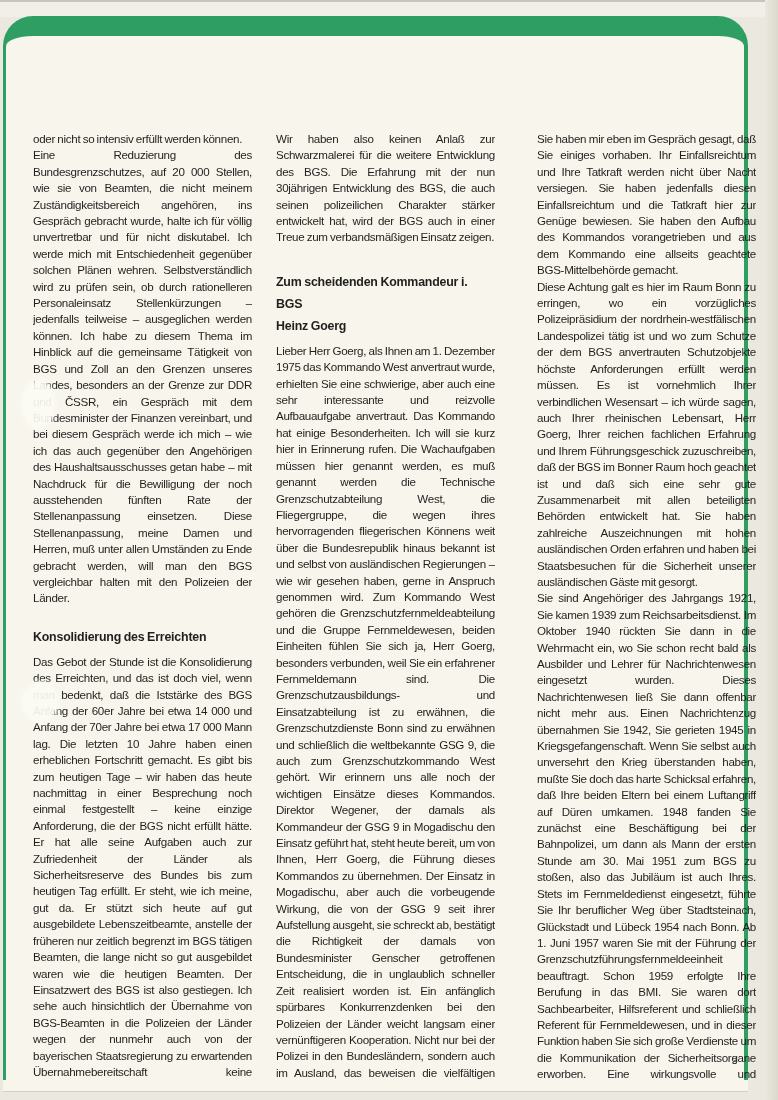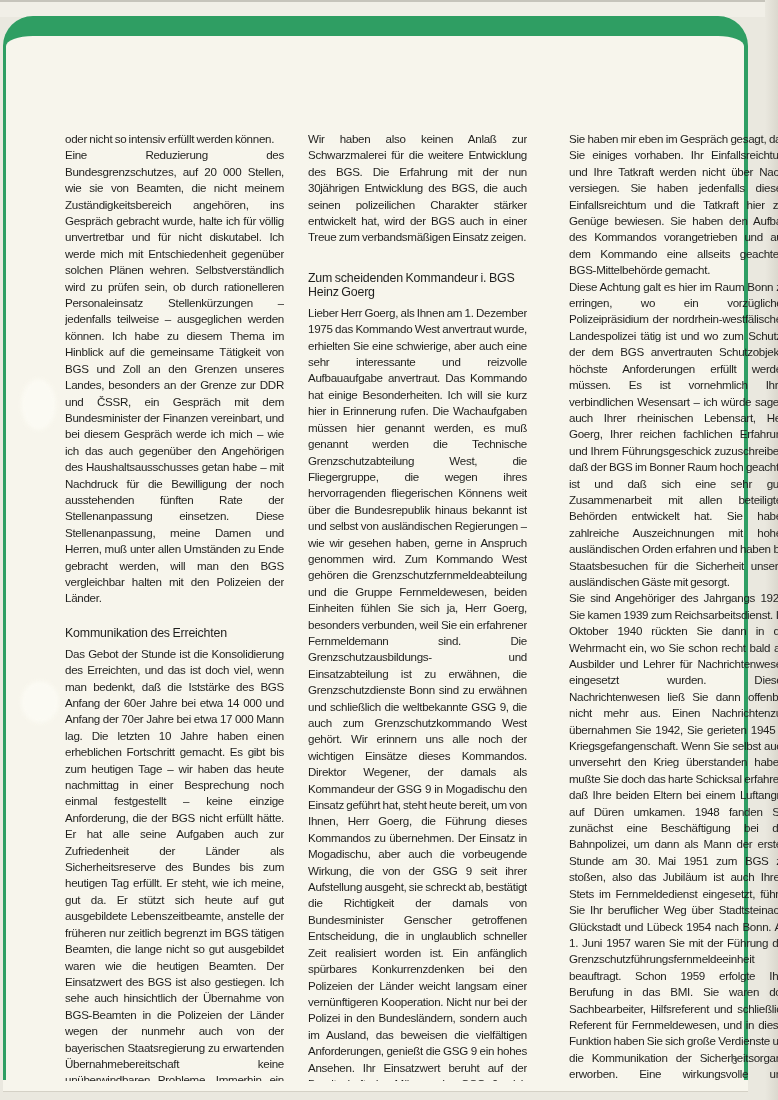--- a/index.html
+++ b/index.html
@@ -31,34 +31,34 @@
     border-right:4px solid var(--frame,#2f9e63);
     border-bottom:0;
     border-radius:30px 30px 0 0;
     background:var(--paper,#f7f5ec);
   }
   .bottom-strip{
     position:absolute;left:3px;top:1080px;width:745px;height:11px;
     background:var(--paper,#f7f5ec);
     border-bottom:1px solid #d4d1c6;
   }
-  .content{position:absolute;inset:0;margin-left:32px;}
+  .content{position:absolute;inset:0;}
   .col{
     position:absolute;top:131px;width:219px;height:950px;overflow:hidden;
     text-align:justify;
     font-size:11.6px;line-height:16.4px;
     letter-spacing:-0.3px;word-spacing:-0.6px;
     color:var(--ink,#1f1f1d);
   }
   #col-0{left:33px;}
   #col-1{left:276px;}
   #col-2{left:537px;}
   .col p{margin:0;}
   .col h2{
-    font-size:12.4px;line-height:14px;font-weight:normal;
+    font-size:12.4px;line-height:22px;font-weight:bold;
     margin:19px 0 6px 0;text-align:left;white-space:pre-line;
     letter-spacing:-0.2px;
   }
   #col-1 h2{margin-top:25px;}
   .blob{
     position:absolute;background:#fcfbf4;border-radius:50%;
     filter:blur(2px);opacity:0.92;
   }
   .blob1{left:21px;top:379px;width:35px;height:51px;}
   .blob2{left:21px;top:681px;width:38px;height:42px;}
@@ -73,21 +73,21 @@
 <div class="page">
   <div class="top-strip"></div>
   <div class="right-edge"></div>
   <div class="frame"></div>
   <div class="bottom-strip"></div>
 
   <div class="content">
     <div class="col" id="col-0">
         <p>oder nicht so intensiv erfüllt werden können.</p>
         <p>Eine Reduzierung des Bundesgrenzschutzes, auf 20 000 Stellen, wie sie von Beamten, die nicht meinem Zuständigkeitsbereich angehören, ins Gespräch gebracht wurde, halte ich für völlig unvertretbar und für nicht diskutabel. Ich werde mich mit Entschiedenheit gegenüber solchen Plänen wehren. Selbstverständlich wird zu prüfen sein, ob durch rationelleren Personaleinsatz Stellenkürzungen – jedenfalls teilweise – ausgeglichen werden können. Ich habe zu diesem Thema im Hinblick auf die gemeinsame Tätigkeit von BGS und Zoll an den Grenzen unseres Landes, besonders an der Grenze zur DDR und ČSSR, ein Gespräch mit dem Bundesminister der Finanzen vereinbart, und bei diesem Gespräch werde ich mich – wie ich das auch gegenüber den Angehörigen des Haushaltsausschusses getan habe – mit Nachdruck für die Bewilligung der noch ausstehenden fünften Rate der Stellenanpassung einsetzen. Diese Stellenanpassung, meine Damen und Herren, muß unter allen Umständen zu Ende gebracht werden, will man den BGS vergleichbar halten mit den Polizeien der Länder.</p>
-        <h2>Kommunikation des Erreichten</h2>
+        <h2>Konsolidierung des Erreichten</h2>
         <p>Das Gebot der Stunde ist die Konsolidierung des Erreichten, und das ist doch viel, wenn man bedenkt, daß die Iststärke des BGS Anfang der 60er Jahre bei etwa 14 000 und Anfang der 70er Jahre bei etwa 17 000 Mann lag. Die letzten 10 Jahre haben einen erheblichen Fortschritt gemacht. Es gibt bis zum heutigen Tage – wir haben das heute nachmittag in einer Besprechung noch einmal festgestellt – keine einzige Anforderung, die der BGS nicht erfüllt hätte. Er hat alle seine Aufgaben auch zur Zufriedenheit der Länder als Sicherheitsreserve des Bundes bis zum heutigen Tag erfüllt. Er steht, wie ich meine, gut da. Er stützt sich heute auf gut ausgebildete Lebenszeitbeamte, anstelle der früheren nur zeitlich begrenzt im BGS tätigen Beamten, die lange nicht so gut ausgebildet waren wie die heutigen Beamten. Der Einsatzwert des BGS ist also gestiegen. Ich sehe auch hinsichtlich der Übernahme von BGS-Beamten in die Polizeien der Länder wegen der nunmehr auch von der bayerischen Staatsregierung zu erwartenden Übernahmebereitschaft keine unüberwindbaren Probleme. Immerhin ein Licht am Horizont, und im übrigen sehe ich voraus, meine Damen und Herren, daß wir uns um die Mitte der 80er Jahre in einen Verteilungskampf um die jüngeren Jahrgänge begeben werden und von daher habe ich keine große Sorge, was die Übernahme von BGS-Beamten durch die Länder angeht.</p>
       </div>
     <div class="col" id="col-1">
         <p>Wir haben also keinen Anlaß zur Schwarzmalerei für die weitere Entwicklung des BGS. Die Erfahrung mit der nun 30jährigen Entwicklung des BGS, die auch seinen polizeilichen Charakter stärker entwickelt hat, wird der BGS auch in einer Treue zum verbandsmäßigen Einsatz zeigen.</p>
         <h2>Zum scheidenden Kommandeur i. BGS
 Heinz Goerg</h2>
         <p>Lieber Herr Goerg, als Ihnen am 1. Dezember 1975 das Kommando West anvertraut wurde, erhielten Sie eine schwierige, aber auch eine sehr interessante und reizvolle Aufbauaufgabe anvertraut. Das Kommando hat einige Besonderheiten. Ich will sie kurz hier in Erinnerung rufen. Die Wachaufgaben müssen hier genannt werden, es muß genannt werden die Technische Grenzschutzabteilung West, die Fliegergruppe, die wegen ihres hervorragenden fliegerischen Könnens weit über die Bundesrepublik hinaus bekannt ist und selbst von ausländischen Regierungen – wie wir gesehen haben, gerne in Anspruch genommen wird. Zum Kommando West gehören die Grenzschutzfernmeldeabteilung und die Gruppe Fernmeldewesen, beiden Einheiten fühlen Sie sich ja, Herr Goerg, besonders verbunden, weil Sie ein erfahrener Fernmeldemann sind. Die Grenzschutzausbildungs- und Einsatzabteilung ist zu erwähnen, die Grenzschutzdienste Bonn sind zu erwähnen und schließlich die weltbekannte GSG 9, die auch zum Grenzschutzkommando West gehört. Wir erinnern uns alle noch der wichtigen Einsätze dieses Kommandos. Direktor Wegener, der damals als Kommandeur der GSG 9 in Mogadischu den Einsatz geführt hat, steht heute bereit, um von Ihnen, Herr Goerg, die Führung dieses Kommandos zu übernehmen. Der Einsatz in Mogadischu, aber auch die vorbeugende Wirkung, die von der GSG 9 seit ihrer Aufstellung ausgeht, sie schreckt ab, bestätigt die Richtigkeit der damals von Bundesminister Genscher getroffenen Entscheidung, die in unglaublich schneller Zeit realisiert worden ist. Ein anfänglich spürbares Konkurrenzdenken bei den Polizeien der Länder weicht langsam einer vernünftigeren Kooperation. Nicht nur bei der Polizei in den Bundesländern, sondern auch im Ausland, das beweisen die vielfältigen Anforderungen, genießt die GSG 9 ein hohes Ansehen. Ihr Einsatzwert beruht auf der Bereitschaft der Männer der GSG 9, sich unter härtesten Bedingungen auf mögliche Einsätze vorzubereiten.</p>
       </div>
     <div class="col" id="col-2">
         <p>Sie haben mir eben im Gespräch gesagt, daß Sie einiges vorhaben. Ihr Einfallsreichtum und Ihre Tatkraft werden nicht über Nacht versiegen. Sie haben jedenfalls diesen Einfallsreichtum und die Tatkraft hier zur Genüge bewiesen. Sie haben den Aufbau des Kommandos vorangetrieben und aus dem Kommando eine allseits geachtete BGS-Mittelbehörde gemacht.</p>

